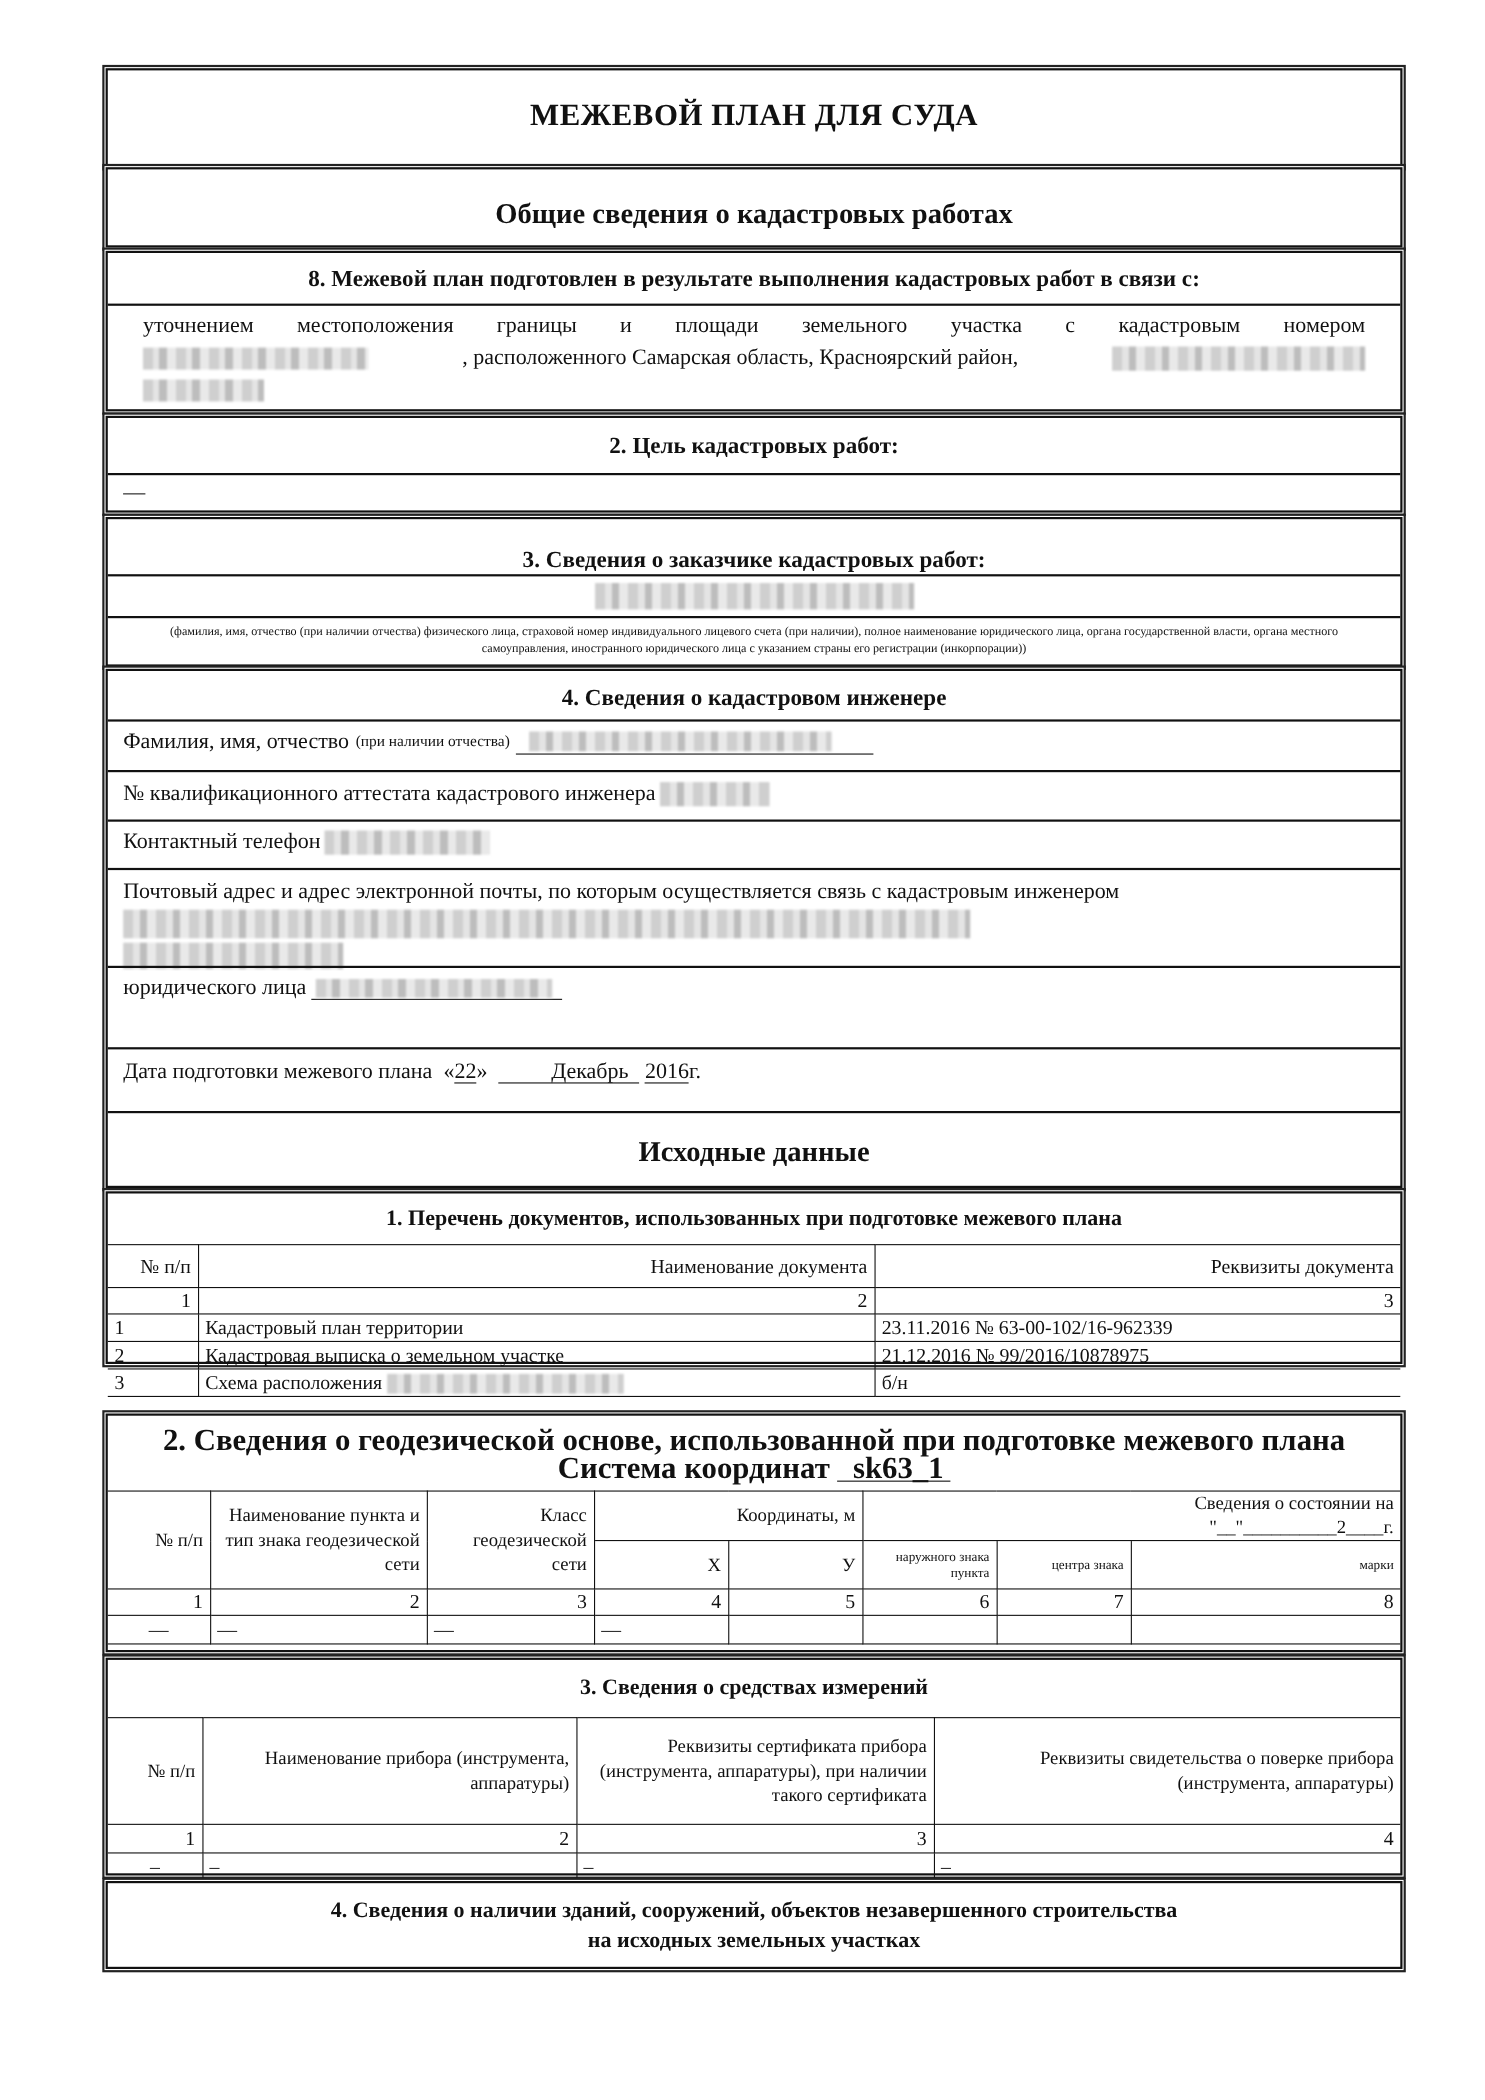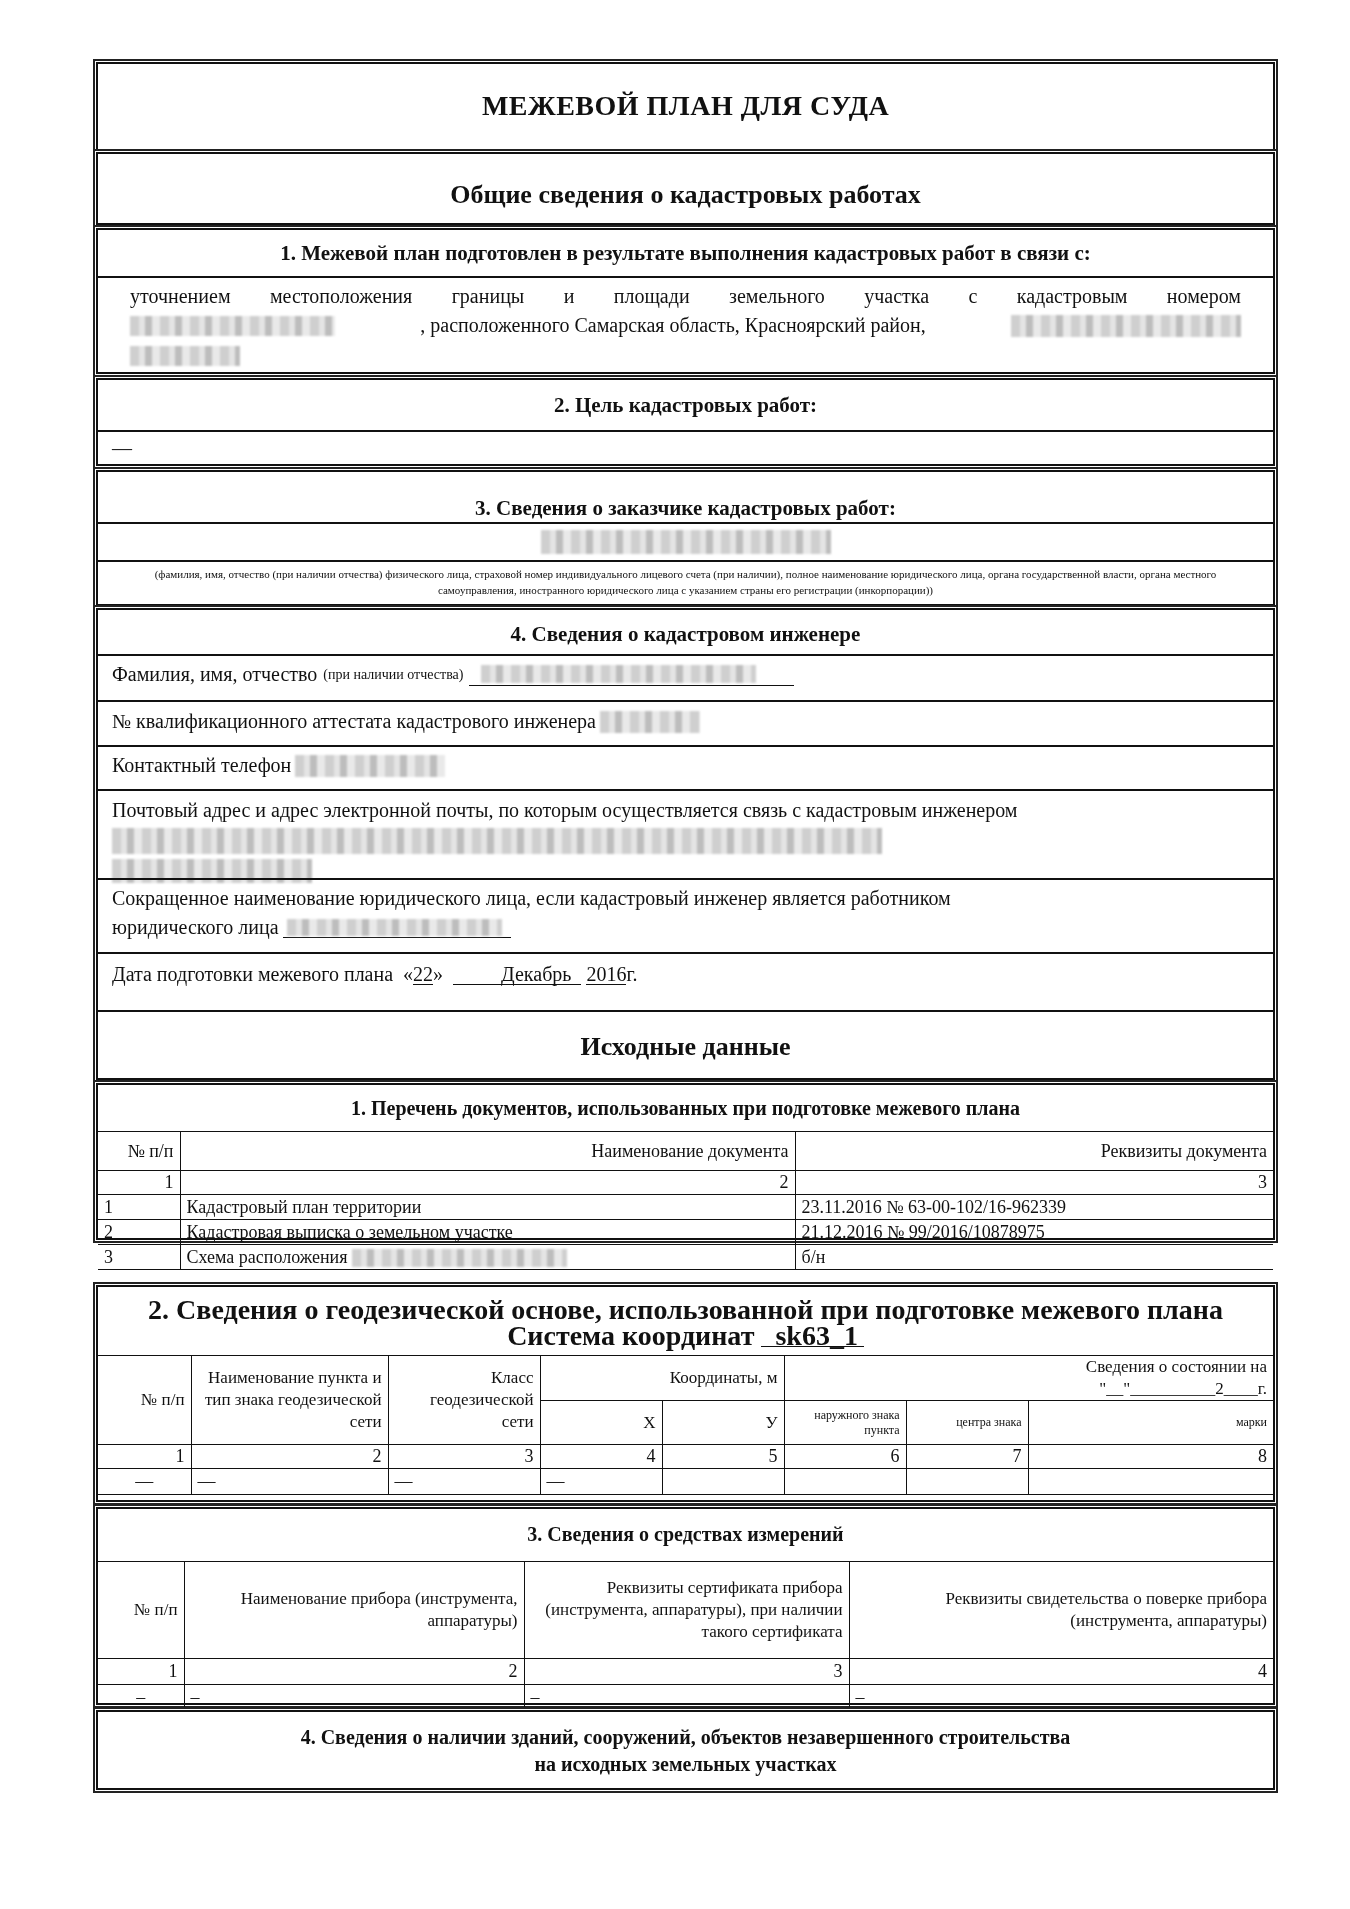--- a/index.html
+++ b/index.html
@@ -26,21 +26,21 @@
 
 <div class="frame" style="top:62px; height:90px;">
   <div class="row center title" style="top:26px;">МЕЖЕВОЙ ПЛАН ДЛЯ СУДА</div>
 </div>
 
 <div class="frame" style="top:152px; height:73px;">
   <div class="row center subtitle" style="top:26px;">Общие сведения о кадастровых работах</div>
 </div>
 
 <div class="frame" style="top:228px; height:146px;">
-  <div class="row center sec-head" style="top:11px;">1. Межевой план подготовлен в результате выполнения кадастровых работ в связи с:</div>
+  <div class="row center sec-head" style="top:11px;">8. Межевой план подготовлен в результате выполнения кадастровых работ в связи с:</div>
   <div class="hline" style="top:46px;"></div>
   <div class="row body-text" style="top:52px; padding:0 32px; text-align:justify;">
     <div style="text-align:justify; text-align-last:justify;">уточнением местоположения границы и площади земельного участка с кадастровым номером</div>
     <div style="display:flex; align-items:center; justify-content:space-between;">
       <span class="blur" style="width:205px; height:20px;"></span>
       <span>, расположенного Самарская область, Красноярский район,</span>
       <span class="blur" style="width:230px; height:22px;"></span>
     </div>
     <div><span class="blur" style="width:110px; height:20px;"></span></div>
   </div>
@@ -88,21 +88,20 @@
   <div class="hline" style="top:179px;"></div>
 
   <div class="row body-text" style="top:186px; padding:0 14px;">
     <div>Почтовый адрес и адрес электронной почты, по которым осуществляется связь с кадастровым инженером</div>
     <div><span class="blur" style="width:770px; height:26px;"></span></div>
     <div><span class="blur" style="width:200px; height:24px;"></span></div>
   </div>
   <div class="hline" style="top:268px;"></div>
 
   <div class="row body-text" style="top:274px; padding:0 14px;">
-    <div>Сокращенное наименование юридического лица, если кадастровый инженер является работником</div>
     <div style="display:flex; align-items:center;">
       <span>юридического лица</span>
       <span class="uline" style="margin-left:4px; width:228px; height:20px; position:relative;">
         <span class="blur" style="position:absolute; left:4px; top:2px; width:215px; height:17px;"></span>
       </span>
     </div>
   </div>
   <div class="hline" style="top:342px;"></div>
 
   <div class="row body-text" style="top:350px; padding:0 14px; white-space:pre;"><span>Дата подготовки межевого плана</span>  <span>«</span><span class="uline" style="line-height:20px;">22</span><span>»</span>  <span class="uline" style="line-height:20px; padding-left:48px; padding-right:10px;">Декабрь</span> <span class="uline" style="line-height:20px;">2016</span><span>г.</span></div>

